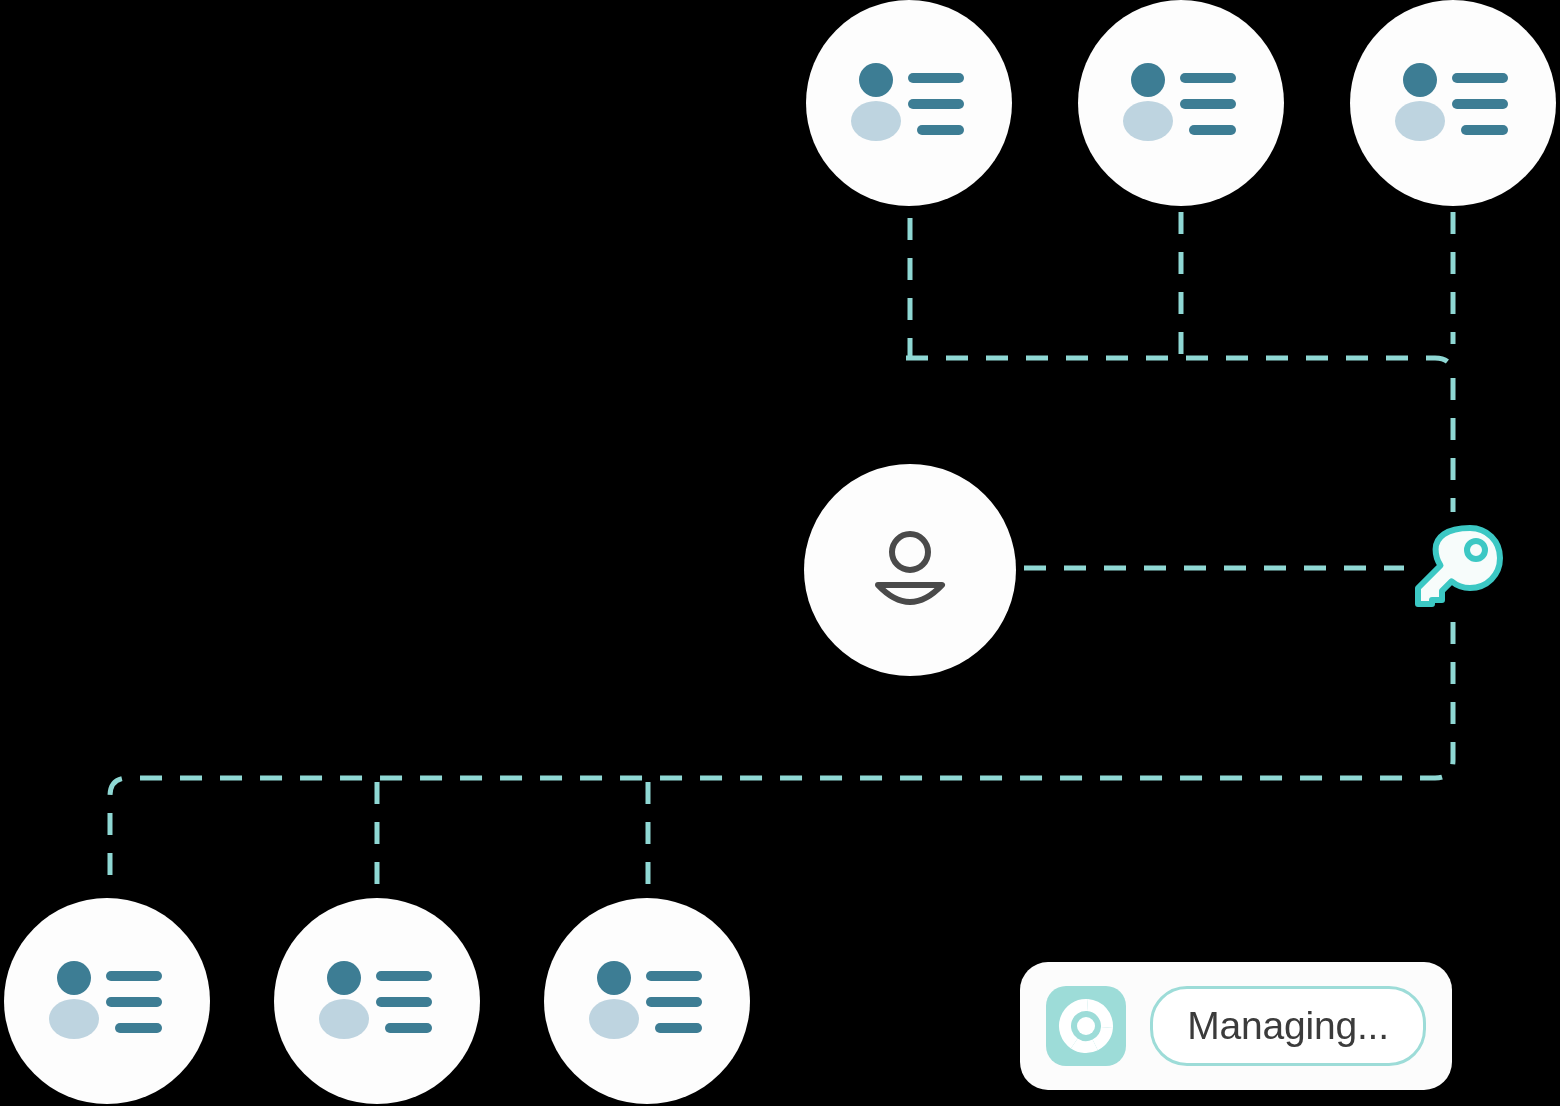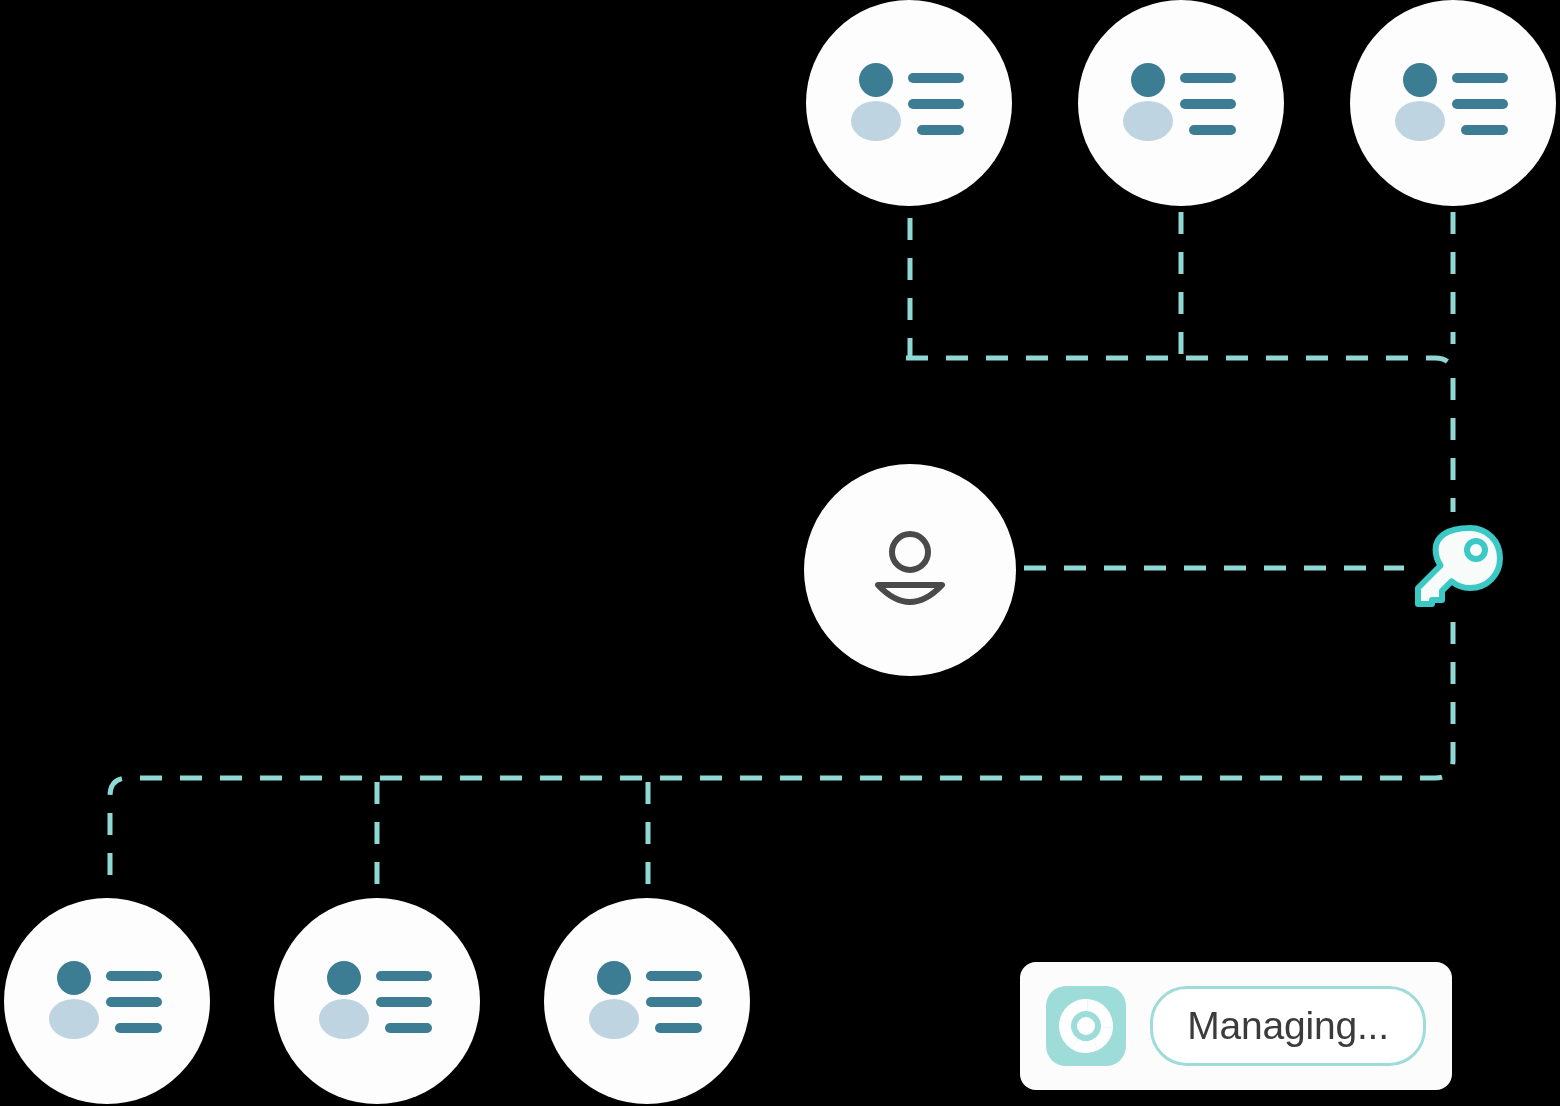--- a/index.html
+++ b/index.html
@@ -45,21 +45,21 @@
   .person-svg { width: 92px; height: 92px; display: block; }
 
   
   .status-widget {
     position: absolute;
     left: 1020px;
     top: 962px;
     width: 432px;
     height: 128px;
     background: #fcfcfc;
-    border-radius: 16px;
+    border-radius: 28px;
     display: flex;
     align-items: center;
     gap: 24px;
     padding: 0 26px;
     box-sizing: border-box;
   }
   .widget-icon {
     width: 80px;
     height: 80px;
     border-radius: 20px;

